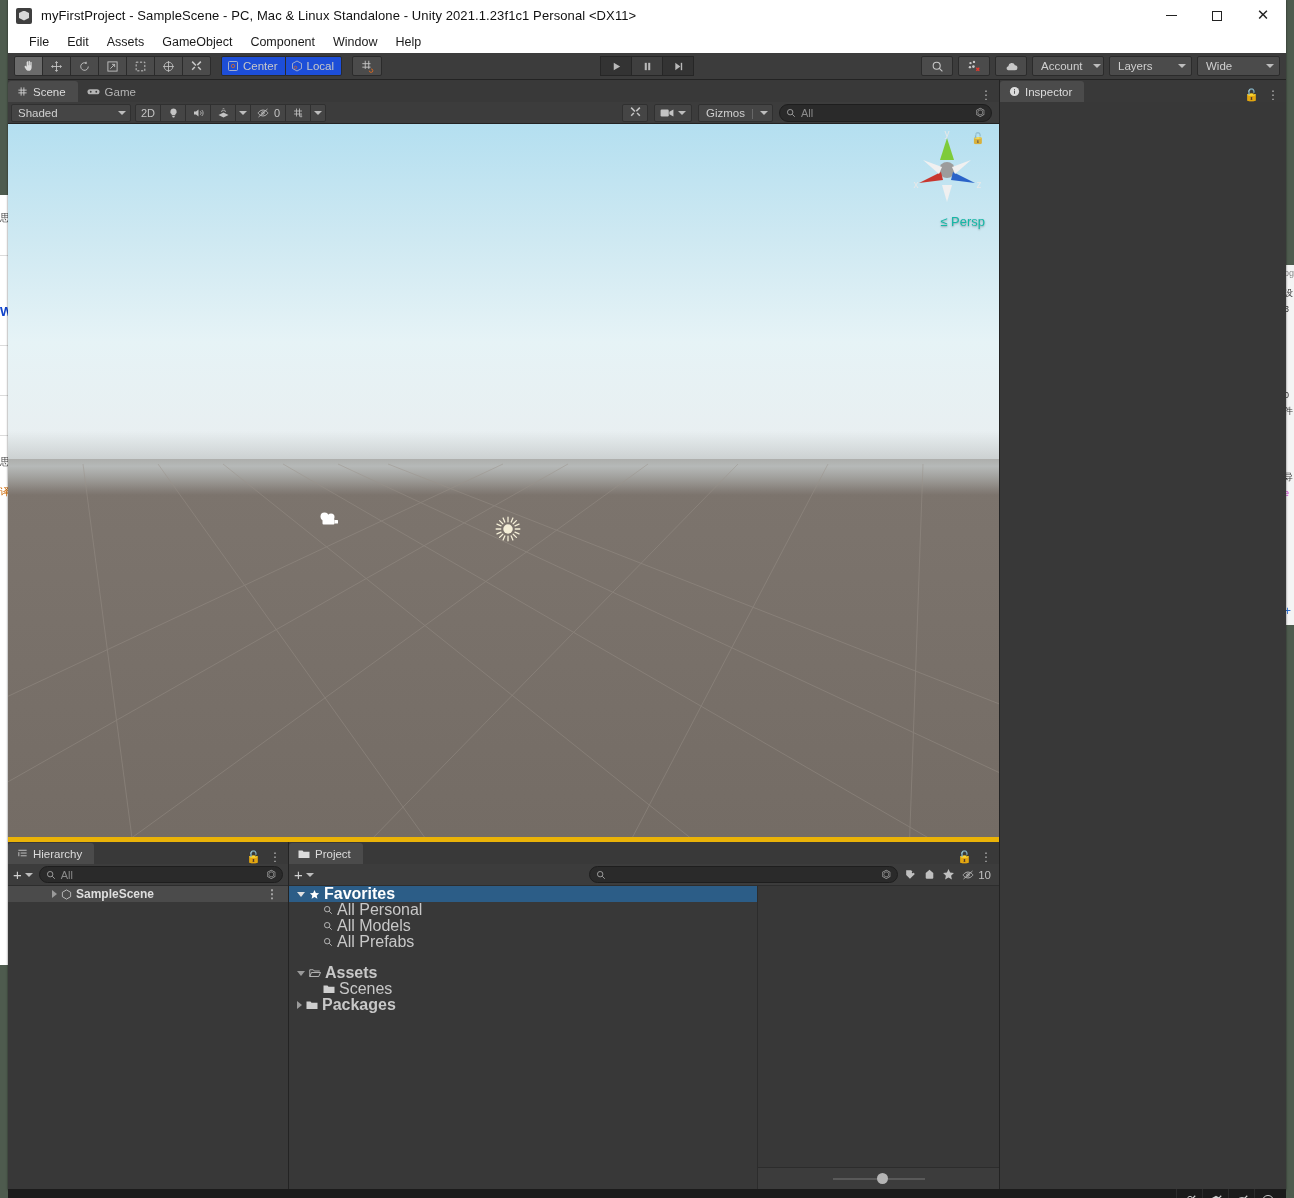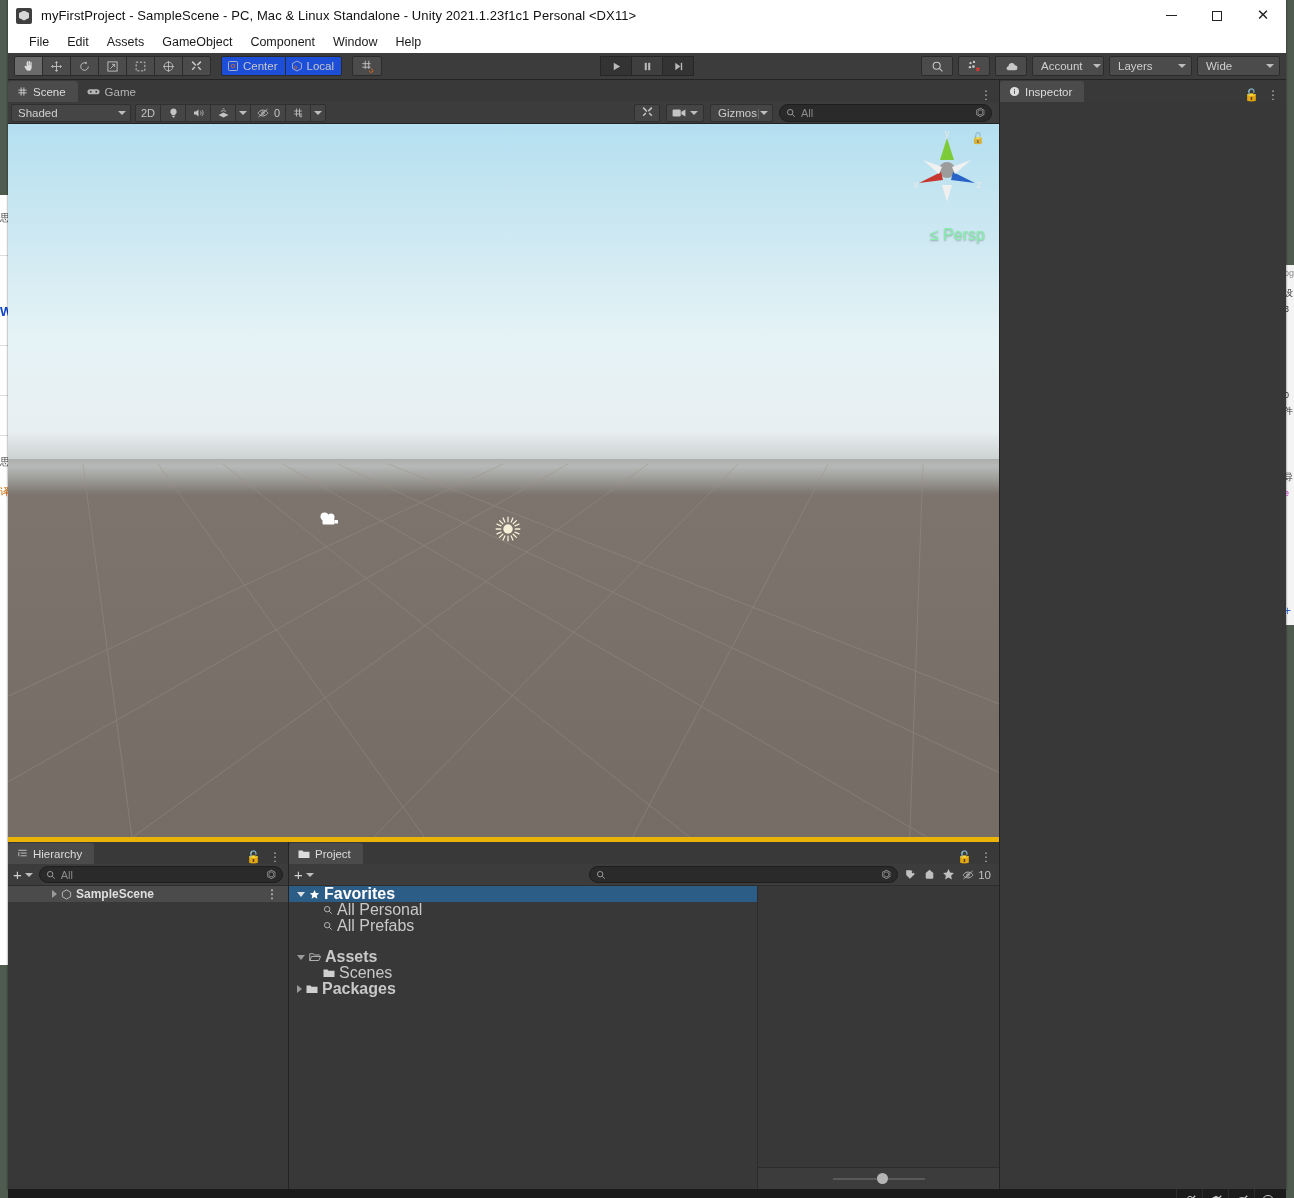--- a/index.html
+++ b/index.html
@@ -132,21 +132,21 @@
     display:flex; align-items:center; justify-content:space-between; padding:0 4px 0 6px;
     color:#cfcfcf; font-size:11.5px; margin-right:4px;
   }
   .sb-btn {
     height:18px; min-width:26px; background:#454545; border:1px solid #303030;
     display:flex; align-items:center; justify-content:center; gap:2px;
     color:#c4c4c4; font-size:11px; padding:0 5px; margin-right:-1px;
   }
   .gizmo-dd {
     height:18px; background:#454545; border:1px solid #303030; border-radius:2px;
-    display:flex; align-items:center; padding:0 4px 0 7px;
+    display:flex; align-items:center; gap:6px; padding:0 4px 0 7px;
     color:#cfcfcf; font-size:11.5px;
   }
   .srch {
     height:18px; background:#2a2a2a; border:1px solid #1e1e1e; border-radius:9px;
     display:flex; align-items:center; gap:5px; padding:0 6px; color:#8b8b8b; font-size:11px;
   }
 
   
   .viewport { position:relative; width:100%; height:100%; overflow:hidden; }
   .sky {
@@ -156,23 +156,22 @@
   .ground {
     position:absolute; left:0; top:47%; width:100%; bottom:0;
     background:linear-gradient(to bottom,#8a837c 0%, #7c746d 8%, #746c65 100%);
   }
   .haze {
     position:absolute; left:0; top:43%; width:100%; height:9%;
     background:linear-gradient(to bottom, rgba(215,225,228,0) 0%, rgba(190,195,195,.85) 55%, rgba(140,135,128,0) 100%);
   }
   .grid-svg { position:absolute; inset:0; }
   .persp-label {
-    position:absolute; right:14px; top:90px; color:#86efac; font-size:16px;
+    position:absolute; right:14px; top:90px; color:#14b8a6; font-size:13px;
     text-shadow:0 1px 2px rgba(0,0,0,.35);
-    margin-top:12px;
   }
   .lock-ico { position:absolute; right:14px; top:8px; color:#cfcfcf; font-size:11px; opacity:.8; }
   .hierarchy-pane { width:281px; background:#393939; display:flex; flex-direction:column; border-right:1px solid #232323; }
   .project-pane { flex:1; background:#393939; display:flex; flex-direction:column; }
 
   .pane-toolbar { height:22px; background:#3c3c3c; display:flex; align-items:center; padding:0 5px; gap:6px; border-bottom:1px solid #2d2d2d; }
   .plus-dd { display:flex; align-items:center; gap:3px; color:#d2d2d2; font-size:15px; }
   .hsearch {
     flex:1; height:17px; background:#2a2a2a; border:1px solid #1e1e1e; border-radius:9px;
     display:flex; align-items:center; gap:5px; padding:0 6px; color:#8b8b8b; font-size:11px;
@@ -667,20 +666,27 @@
                         <path d="M12 2l3 6.5 7 .8-5.2 4.8 1.5 7L12 17.6 5.7 21.1l1.5-7L2 9.3l7-.8z"></path>
                       </svg>
                     <b>Favorites</b>
                   </div>
                   <div class="row" style="padding-left:34px;">
                     <svg class="ic" width="10" height="10" viewBox="0 0 24 24" fill="none" stroke="#bdbdbd" stroke-width="2.2">
                         <circle cx="10" cy="10" r="6.5"></circle>
                         <path d="M15 15l6 6"></path>
                       </svg>
                     <span>All Personal</span>
+                  </div>
+                  <div class="row" style="padding-left:34px;">
+                    <svg class="ic" width="10" height="10" viewBox="0 0 24 24" fill="none" stroke="#bdbdbd" stroke-width="2.2">
+                        <circle cx="10" cy="10" r="6.5"></circle>
+                        <path d="M15 15l6 6"></path>
+                      </svg>
+                    <span>All Models</span>
                   </div>
                   <div class="row" style="padding-left:34px;">
                     <svg class="ic" width="10" height="10" viewBox="0 0 24 24" fill="none" stroke="#bdbdbd" stroke-width="2.2">
                         <circle cx="10" cy="10" r="6.5"></circle>
                         <path d="M15 15l6 6"></path>
                       </svg>
                     <span>All Prefabs</span>
                   </div>
                   <div style="height:15px;"></div>
                   <div class="row">

